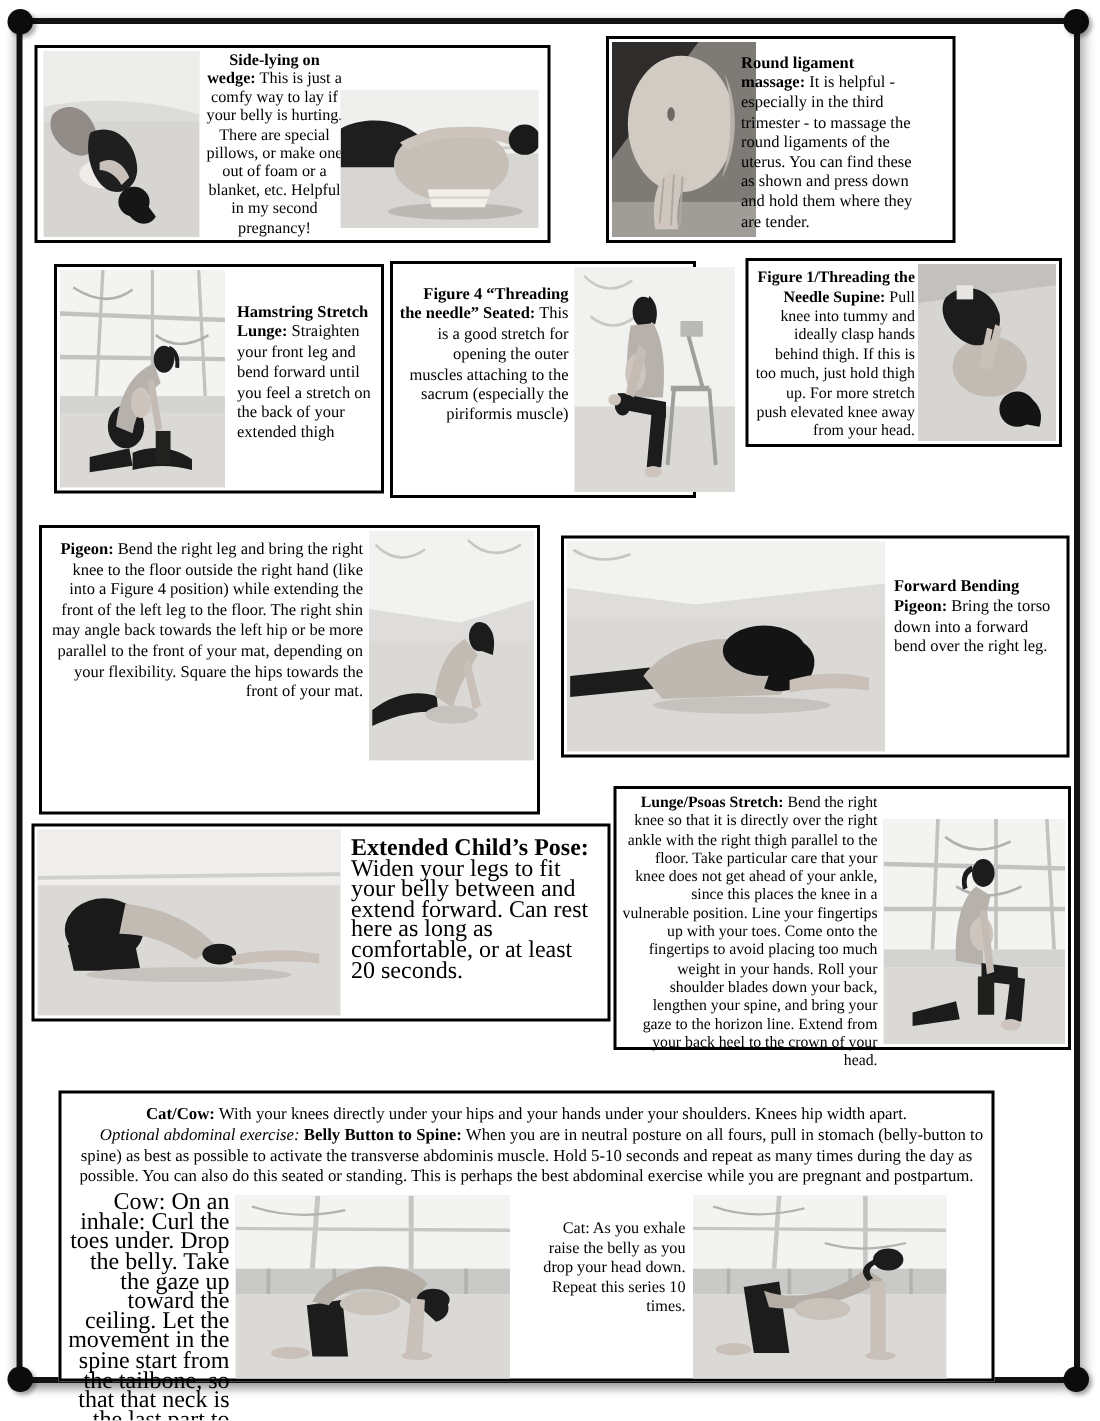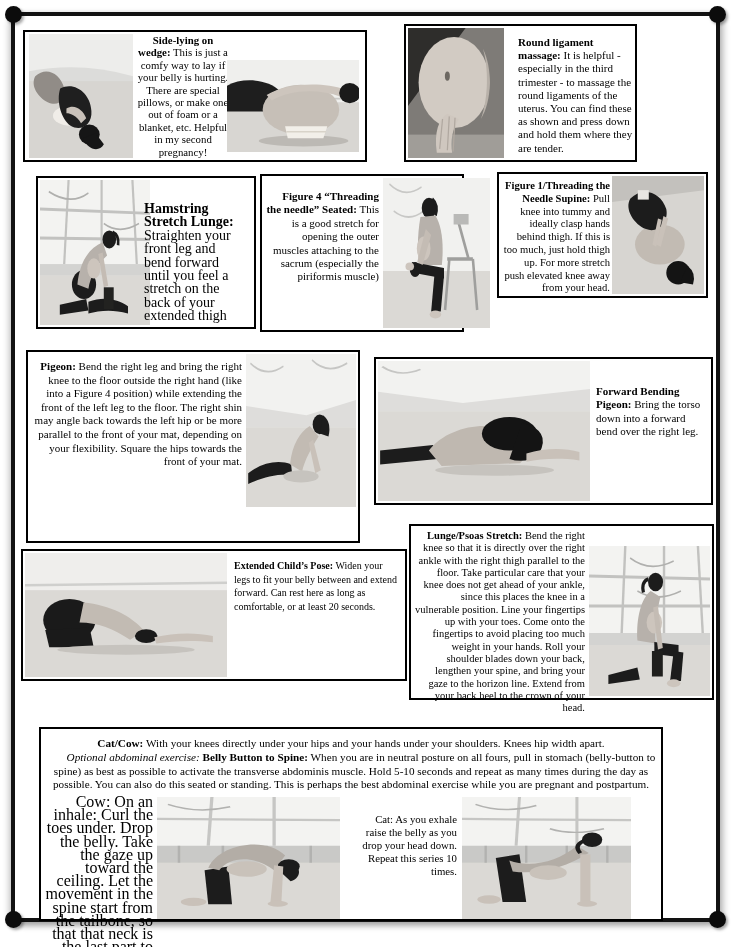--- a/index.html
+++ b/index.html
@@ -69,21 +69,21 @@
         <rect width="100" height="100" fill="#7e7b77"></rect>
         <path d="M0,0 L60,0 L0,60 Z" fill="#2e2d2b"></path>
         <rect y="82" width="100" height="18" fill="#a09d98"></rect>
         <ellipse cx="48" cy="42" rx="37" ry="35" fill="#d2cbc3"></ellipse>
         <path d="M78,16 C88,30 88,56 76,70 C84,54 84,30 78,16 Z" fill="#b8b1a9"></path>
         <ellipse cx="41" cy="37" rx="2.6" ry="3.6" fill="#6d6862"></ellipse>
         <path d="M30,96 C27,80 32,70 41,66 L53,70 C46,78 44,87 46,96 Z" fill="#cfc7bf"></path>
         <path d="M36,70 L33,93 M43,68 L41,94 M49,69 L47,95" stroke="#b0a8a0" stroke-width="1.3" fill="none"></path>
       </svg>
     </div>
-    <div class="txt" style="left:112px;top:10px;width:120px;font-size:11px;line-height:13.2px"><b>Round ligament massage:</b><span>  It is helpful - especially in the third trimester - to massage the round ligaments of the uterus.  You can find these as shown and press down and hold them where they are tender.</span></div>
+    <div class="txt" style="left:88px;top:10px;width:120px;font-size:11px;line-height:13.2px"><b>Round ligament massage:</b><span>  It is helpful - especially in the third trimester - to massage the round ligaments of the uterus.  You can find these as shown and press down and hold them where they are tender.</span></div>
   </div>
 
   <div class="card" style="left:36px;top:176px;width:220px;height:153px">
     <div class="photo" style="left:2px;top:2px;width:110px;height:145px">
       <svg viewBox="0 0 100 100" preserveAspectRatio="none">
         <rect width="100" height="58" fill="#f3f3f1"></rect>
         <g stroke="#c2c2c0" stroke-width="2">
             <line x1="26" y1="0" x2="22" y2="58"></line>
             <line x1="56" y1="0" x2="56" y2="58"></line>
             <line x1="84" y1="0" x2="88" y2="58"></line>
@@ -97,21 +97,21 @@
         <path d="M44,84 C58,80 70,82 80,87 L80,92 C66,89 54,90 44,92 Z" fill="#1c1c1c"></path>
         <ellipse cx="40" cy="72" rx="11" ry="10" fill="#1c1c1c"></ellipse>
         <path d="M34,72 C36,57 44,47 57,43 L61,52 C52,58 46,66 44,75 Z" fill="#b7b1ab"></path>
         <ellipse cx="49" cy="61" rx="6" ry="7" fill="#cdc5bd"></ellipse>
         <path d="M57,50 L62,73 L58,74 L53,51 Z" fill="#c4bcb4"></path>
         <circle cx="63" cy="41" r="6.2" fill="#1c1c1c"></circle>
           <path d="M66,36 Q72,38 71,45" stroke="#1c1c1c" stroke-width="2.4" fill="none"></path>
         <rect x="58" y="74" width="9" height="15" fill="#222220"></rect>
       </svg>
     </div>
-    <div class="txt" style="left:106px;top:24px;width:95px;font-size:14px;line-height:13.4px"><b>Hamstring Stretch Lunge:</b><span> Straighten your front leg and bend forward until you feel a stretch on the back of your extended thigh</span></div>
+    <div class="txt" style="left:120px;top:24px;width:95px;font-size:11px;line-height:13.4px"><b>Hamstring Stretch Lunge:</b><span> Straighten your front leg and bend forward until you feel a stretch on the back of your extended thigh</span></div>
   </div>
 
   <div class="card" style="left:260px;top:174px;width:204px;height:158px">
     <div class="txt r" style="left:4px;top:14px;width:113px;font-size:11px;line-height:13.4px"><b>Figure 4 “Threading the needle” Seated:</b><span>  This is a good stretch for opening the outer muscles attaching to the sacrum (especially the piriformis muscle)</span></div>
     <div class="photo" style="left:121px;top:2px;width:107px;height:150px">
       <svg viewBox="0 0 100 100" preserveAspectRatio="none">
         <rect width="100" height="62" fill="#f1f1ef"></rect>
         <path d="M6,4 Q20,14 36,6 M10,22 Q24,30 38,22" stroke="#c8c8c6" stroke-width="1.2" fill="none"></path>
         <rect y="62" width="100" height="38" fill="#dbd9d5"></rect>
         <g stroke="#9f9f9d" stroke-width="2.4" fill="none">
@@ -192,21 +192,21 @@
         <line x1="0" y1="26" x2="100" y2="24" stroke="#cfcfcd" stroke-width="2"></line>
         <rect y="30" width="100" height="70" fill="#dbd9d5"></rect>
         <ellipse cx="22" cy="54" rx="13" ry="17" fill="#1a1a1a"></ellipse>
         <path d="M10,62 L32,60 L34,76 L12,76 Z" fill="#1a1a1a"></path>
         <path d="M29,40 C42,42 53,51 59,63 L52,70 C44,61 36,56 27,56 Z" fill="#c2bbb3"></path>
         <circle cx="60" cy="67" r="5.6" fill="#1a1a1a"></circle>
         <path d="M64,68 C74,64 85,64 93,67 L93,72 C83,70 73,71 65,73 Z" fill="#c9c1b9"></path>
         <ellipse cx="50" cy="78" rx="34" ry="4" fill="#c6c3be"></ellipse>
       </svg>
     </div>
-    <div class="txt" style="left:211px;top:8px;width:166px;font-size:10px;line-height:13.6px"><b>Extended Child’s Pose:</b><span>  Widen your legs to fit your belly between and extend forward.  Can rest here as long as comfortable, or at least 20 seconds.</span></div>
+    <div class="txt" style="left:211px;top:8px;width:166px;font-size:16px;line-height:13.6px"><b>Extended Child’s Pose:</b><span>  Widen your legs to fit your belly between and extend forward.  Can rest here as long as comfortable, or at least 20 seconds.</span></div>
   </div>
 
   <div class="card" style="left:409px;top:524px;width:305px;height:176px">
     <div class="txt r" style="left:4px;top:4px;width:170px;font-size:10.5px;line-height:12.3px"><b>Lunge/Psoas Stretch:</b><span> Bend the right knee so that it is directly over the right ankle with the right thigh parallel to the floor. Take particular care that your knee does not get ahead of your ankle, since this places the knee in a vulnerable position.  Line your fingertips up with your toes. Come onto the fingertips to avoid placing too much weight in your hands. Roll your shoulder blades down your back, lengthen your spine, and bring your gaze to the horizon line.  Extend from your back heel to the crown of your head.</span></div>
     <div class="photo" style="left:178px;top:20px;width:121px;height:150px">
       <svg viewBox="0 0 100 100" preserveAspectRatio="none">
         <rect width="100" height="58" fill="#f3f3f1"></rect>
         <g stroke="#c2c2c0" stroke-width="2">
             <line x1="30" y1="0" x2="27" y2="58"></line>
             <line x1="62" y1="0" x2="62" y2="58"></line>

